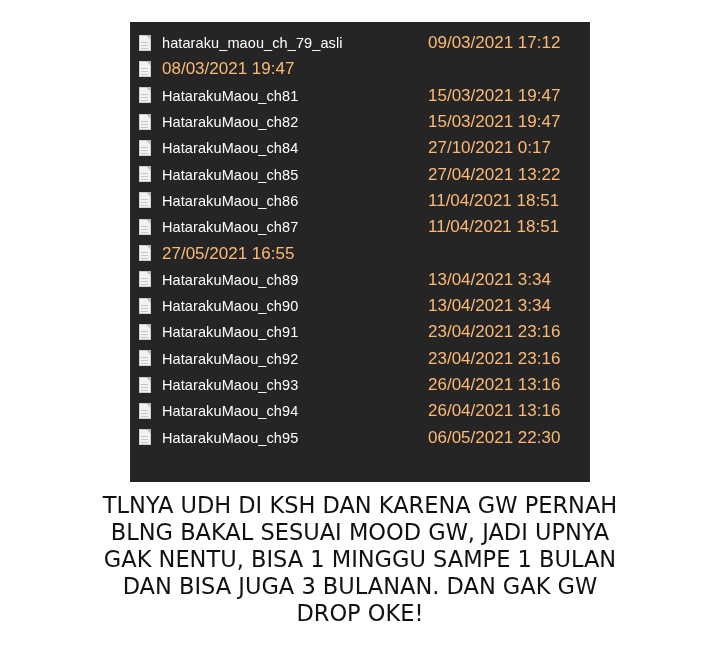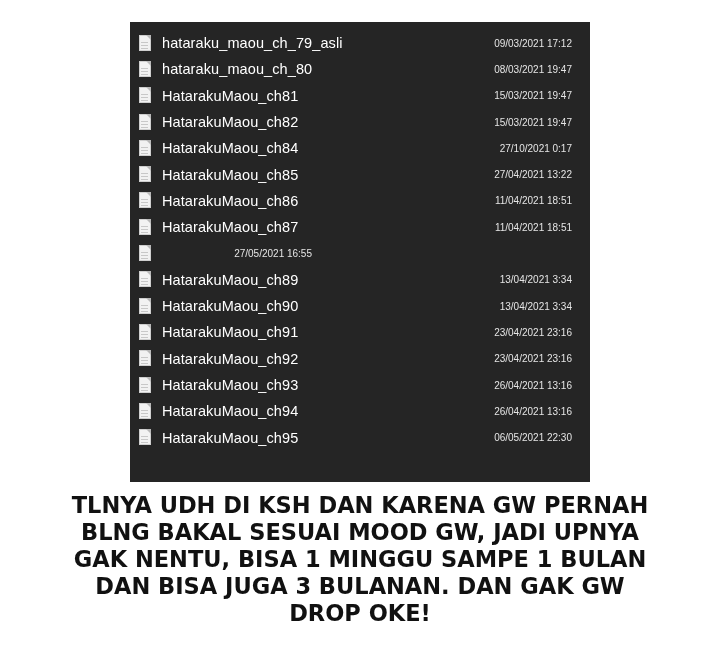--- a/index.html
+++ b/index.html
@@ -19,21 +19,21 @@
     height: 645px;
   }
   .file-explorer {
     position: absolute;
     left: 130px;
     top: 22px;
     width: 460px;
     height: 460px;
     background: #252525;
     box-sizing: border-box;
-    padding: 8px 6px 0 0;
+    padding: 8px 0 0 0;
     overflow: hidden;
   }
   .file-row {
     display: flex;
     align-items: center;
     height: 26.3px;
     padding: 0 12px 0 8px;
     box-sizing: border-box;
   }
   .file-icon {
@@ -76,35 +76,35 @@
     flex: 1 1 auto;
     color: #ffffff;
     font-size: 14.5px;
     white-space: nowrap;
     overflow: hidden;
     text-overflow: ellipsis;
     letter-spacing: 0.1px;
   }
   .file-date {
     flex: 0 0 auto;
-    color: #e5e5e5;
-    font-size: 10px;
-    text-align: right;
+    color: #fdba74;
+    font-size: 17px;
+    text-align: left;
     width: 150px;
     white-space: nowrap;
   }
   .caption {
     position: absolute;
     left: 0;
     top: 492px;
     width: 720px;
     text-align: center;
     color: #111111;
     font-family: "DejaVu Sans", sans-serif;
-    font-weight: bold;
+    font-weight: normal;
     font-size: 22.5px;
     line-height: 27px;
     letter-spacing: 0px;
   }
   .caption div {
     white-space: nowrap;
   }
 </style>
 </head>
 <body>
@@ -124,21 +124,20 @@
         <span class="file-date">09/03/2021 17:12</span>
       </div>
       <div class="file-row">
         <span class="file-icon">
           <span class="sheet"></span>
           <span class="fold"></span>
           <span class="line l1"></span>
           <span class="line l2"></span>
           <span class="line l3"></span>
         </span>
-        <span class="file-name">hataraku_maou_ch_80</span>
         <span class="file-date">08/03/2021 19:47</span>
       </div>
       <div class="file-row">
         <span class="file-icon">
           <span class="sheet"></span>
           <span class="fold"></span>
           <span class="line l1"></span>
           <span class="line l2"></span>
           <span class="line l3"></span>
         </span>

